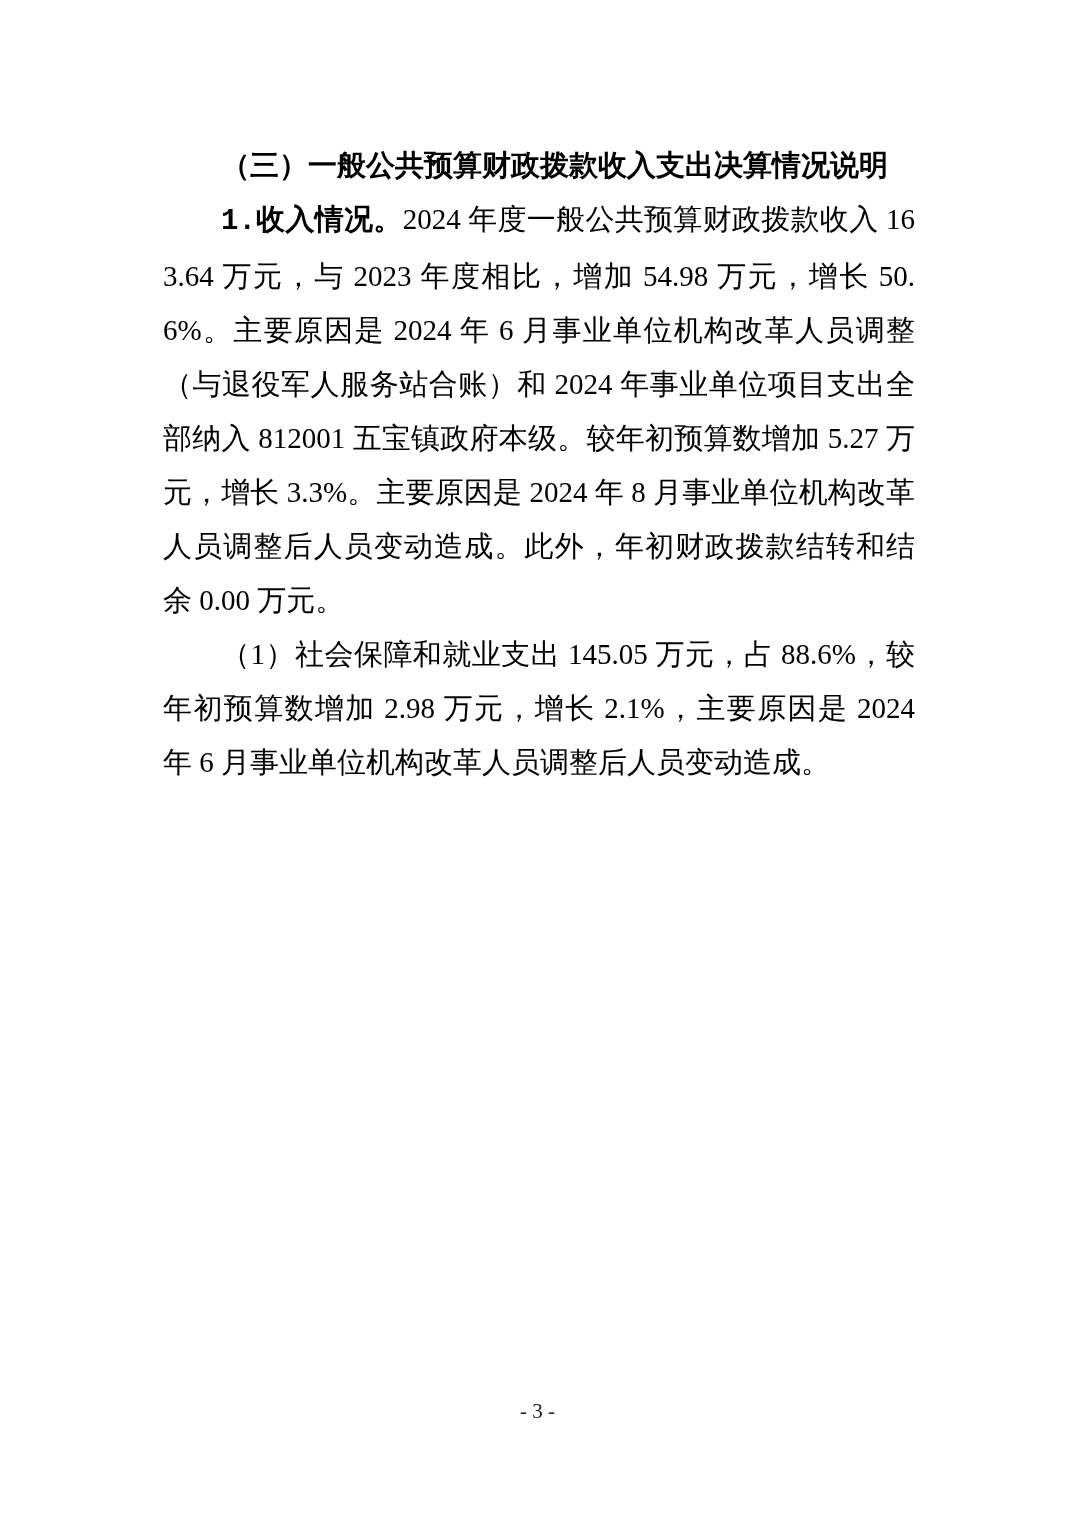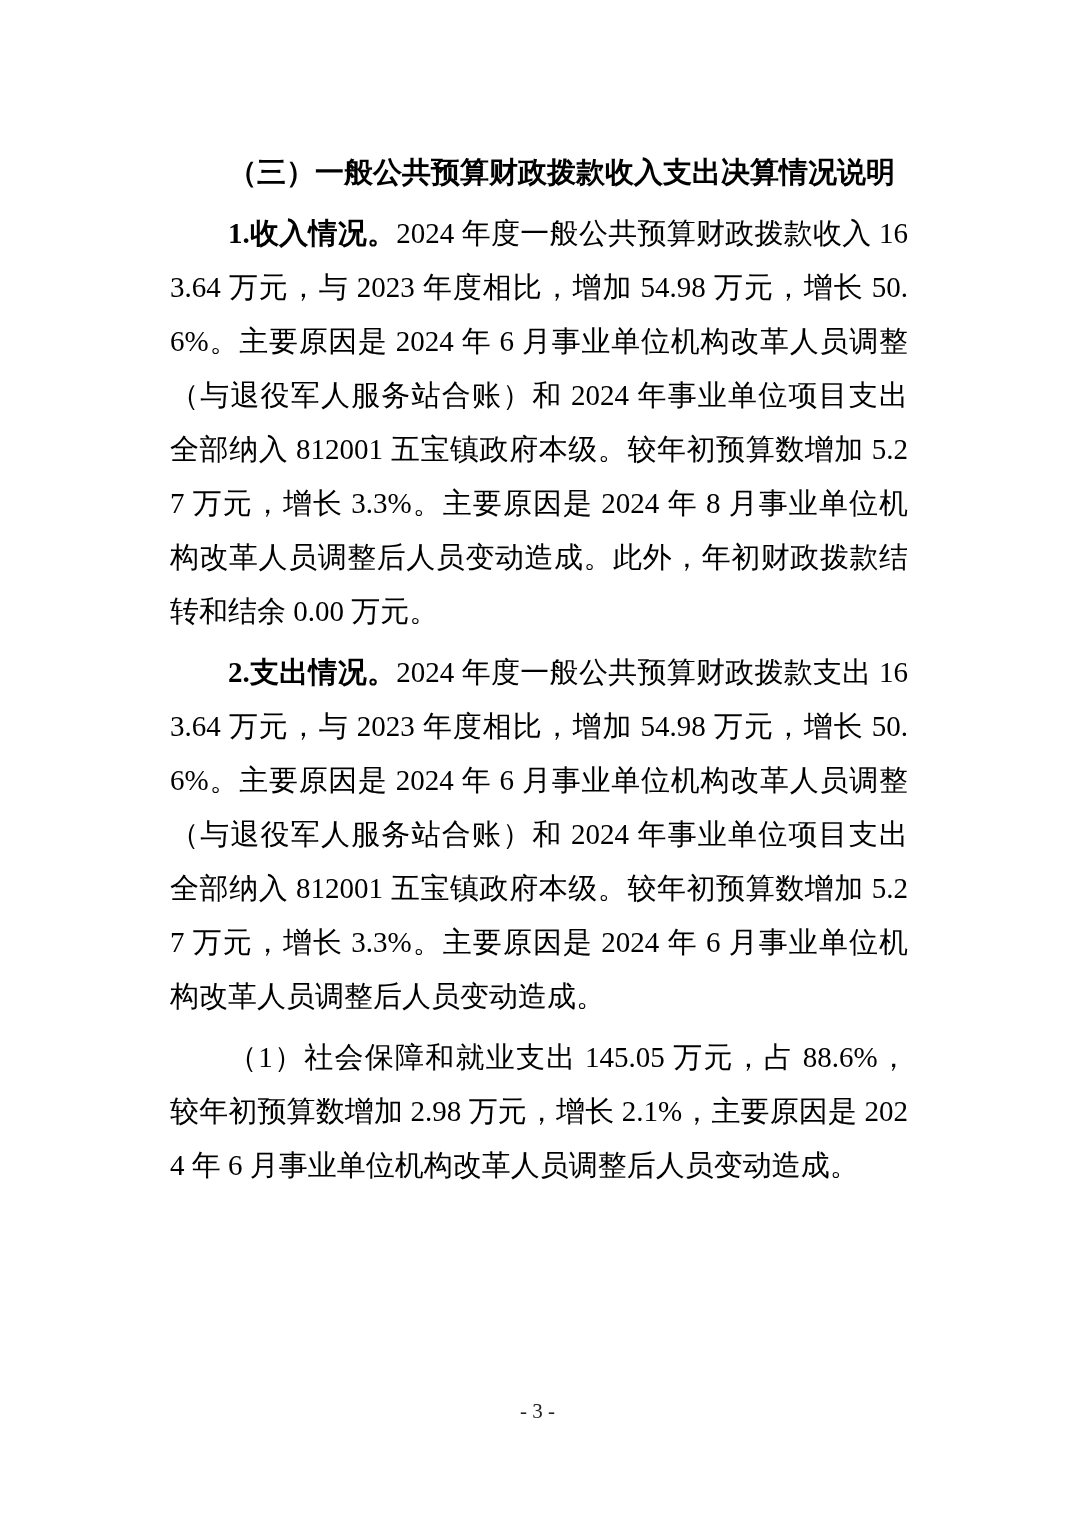--- a/index.html
+++ b/index.html
@@ -16,33 +16,34 @@
     font-family: "Liberation Serif", "DejaVu Serif", serif;
     overflow: hidden;
   }
   .content {
     position: absolute;
     left: 163px;
     top: 138px;
     width: 752px;
   }
   p.para {
-    margin: 7px;
+    margin: 0;
     font-size: 29px;
     line-height: 54px;
     text-align: justify;
     text-justify: inter-ideograph;
     text-indent: 2em;
     word-break: break-all;
   }
   p.heading {
     font-weight: bold;
   }
   .lead {
     font-weight: bold;
+    font-family: Liberation Mono, monospace;
   }
   .footer {
     position: absolute;
     left: 0;
     right: 0;
     top: 1396px;
     text-align: center;
     font-size: 21px;
     line-height: 30px;
     font-family: "Liberation Serif", "DejaVu Serif", serif;
@@ -52,21 +53,20 @@
 </head>
 <body>
 
 <div class="page">
   <div class="content">
 
     <p class="para heading">（三）一般公共预算财政拨款收入支出决算情况说明</p>
 
     <p class="para"><span class="lead">1.收入情况。</span><span>2024 年度一般公共预算财政拨款收入 163.64 万元，与 2023 年度相比，增加 54.98 万元，增长 50.6%。主要原因是 2024 年 6 月事业单位机构改革人员调整（与退役军人服务站合账）和 2024 年事业单位项目支出全部纳入 812001 五宝镇政府本级。较年初预算数增加 5.27 万元，增长 3.3%。主要原因是 2024 年 8 月事业单位机构改革人员调整后人员变动造成。此外，年初财政拨款结转和结余 0.00 万元。</span></p>
 
-    <p class="para"><span class="lead">2.支出情况。</span><span>2024 年度一般公共预算财政拨款支出 163.64 万元，与 2023 年度相比，增加 54.98 万元，增长 50.6%。主要原因是 2024 年 6 月事业单位机构改革人员调整（与退役军人服务站合账）和 2024 年事业单位项目支出全部纳入 812001 五宝镇政府本级。较年初预算数增加 5.27 万元，增长 3.3%。主要原因是 2024 年 6 月事业单位机构改革人员调整后人员变动造成。</span></p>
 
 
     <p class="para"><span>（1）社会保障和就业支出 145.05 万元，占 88.6%，较年初预算数增加 2.98 万元，增长 2.1%，主要原因是 2024 年 6 月事业单位机构改革人员调整后人员变动造成。</span></p>
 
 
   </div>
 
   <div class="footer">
     <span>- 3 -</span>
   </div>

